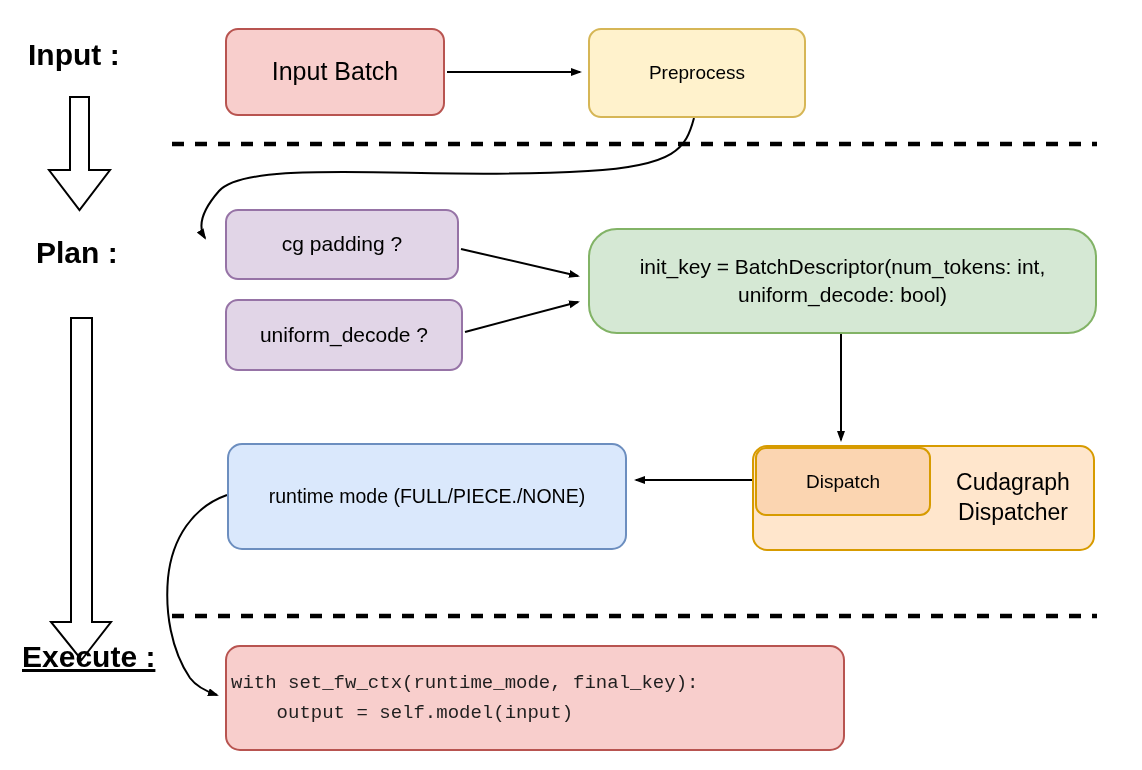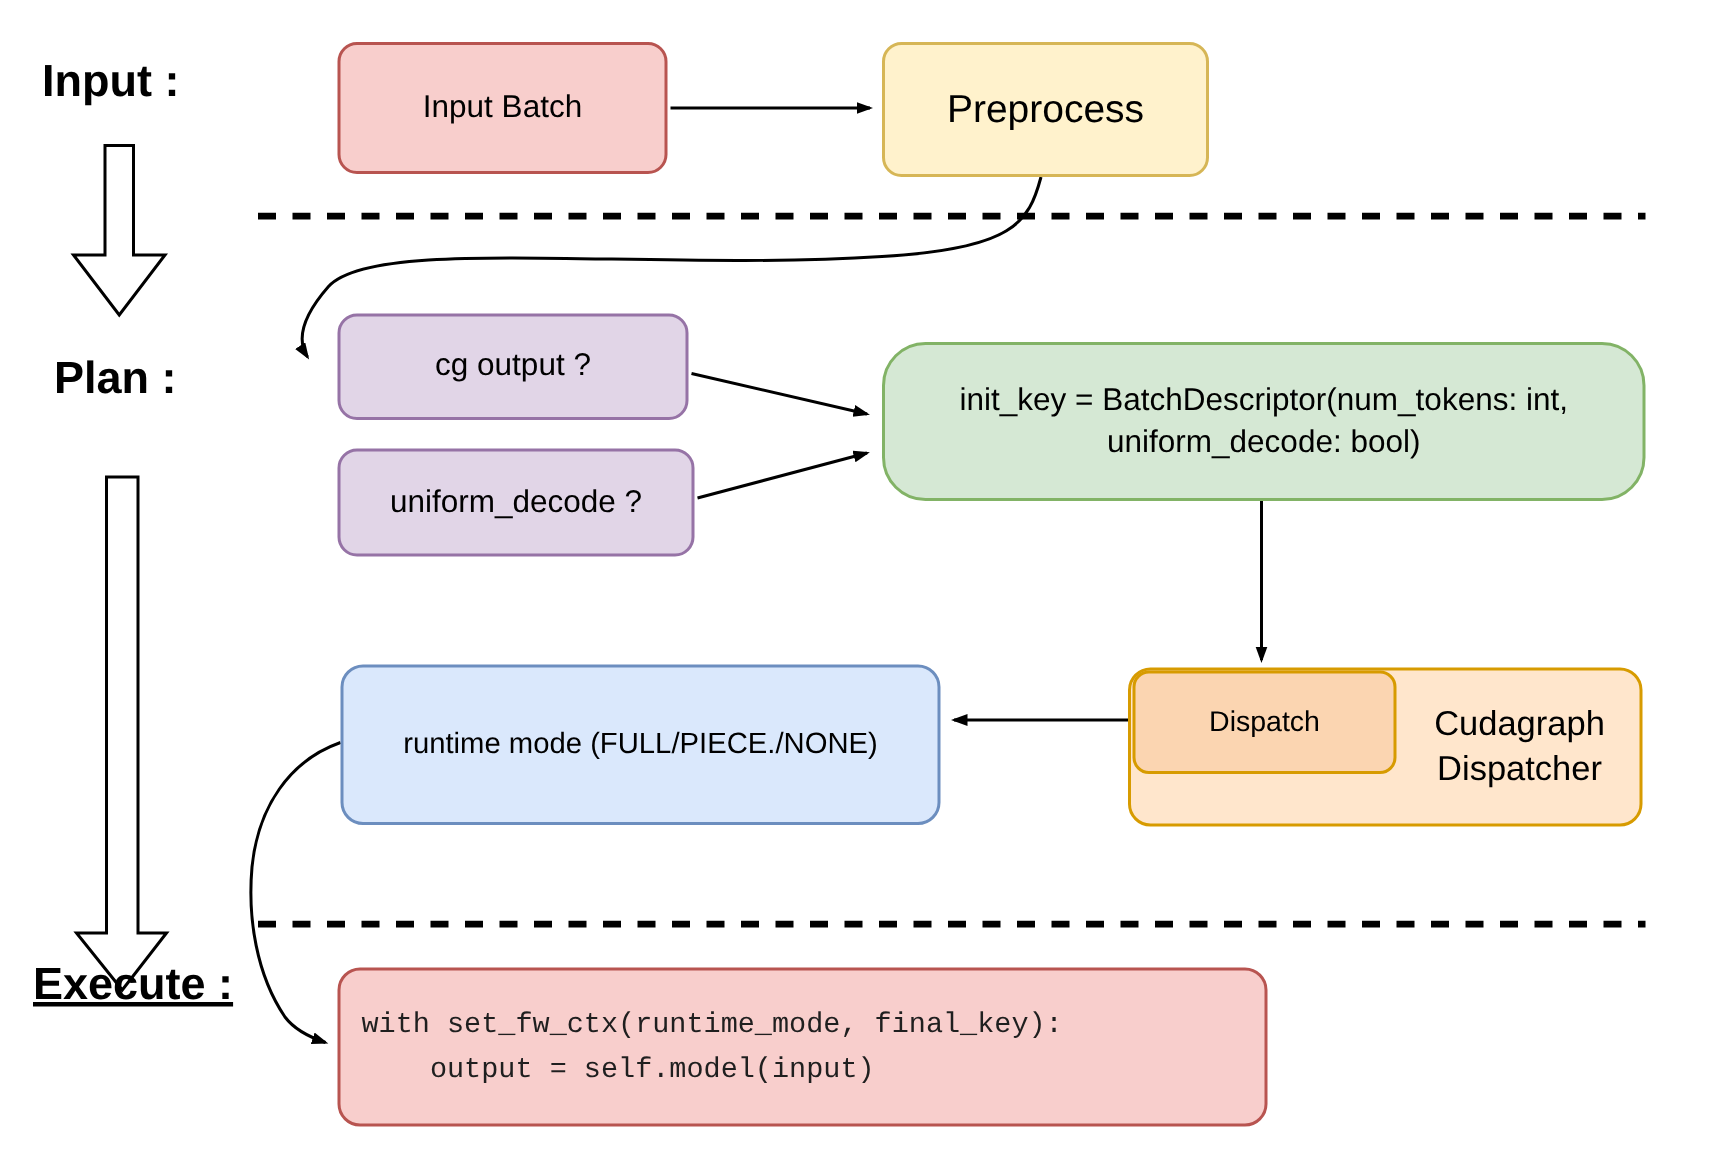--- a/index.html
+++ b/index.html
@@ -12,41 +12,41 @@
     position:absolute;font-weight:bold;font-size:30px;color:#000;
     white-space:nowrap;line-height:1;
   }
   .box{
     position:absolute;box-sizing:border-box;border:2px solid;
     display:flex;flex-direction:column;align-items:center;justify-content:center;
     text-align:center;line-height:1.35;
   }
   .box span{display:block;white-space:nowrap;}
   .node-input-batch{left:225px;top:28px;width:220px;height:88px;border-radius:13px;
-    background:#f8cecc;border-color:#b85450;font-size:21px;}
+    background:#f8cecc;border-color:#b85450;font-size:25px;}
   .node-preprocess{left:588px;top:28px;width:218px;height:90px;border-radius:13px;
-    background:#fff2cc;border-color:#d6b656;font-size:26px;}
+    background:#fff2cc;border-color:#d6b656;font-size:19px;}
   .node-cg-padding{left:225px;top:209px;width:234px;height:71px;border-radius:13px;
     background:#e1d5e7;border-color:#9673a6;font-size:21px;}
   .node-uniform-decode{left:225px;top:299px;width:238px;height:72px;border-radius:13px;
     background:#e1d5e7;border-color:#9673a6;font-size:21px;}
   .node-init-key{left:588px;top:228px;width:509px;height:106px;border-radius:29px;
     background:#d5e8d4;border-color:#82b366;font-size:21px;}
   .node-runtime{left:227px;top:443px;width:400px;height:107px;border-radius:15px;
     background:#dae8fc;border-color:#6c8ebf;font-size:19.5px;}
   .node-cudagraph{left:752px;top:445px;width:343px;height:106px;border-radius:15px;
     background:#ffe6cc;border-color:#d79b00;}
   .node-dispatch{left:755px;top:447px;width:176px;height:69px;border-radius:11px;
     background:#fbd5b1;border-color:#d79b00;font-size:19px;z-index:3;}
   .cudagraph-label{left:933px;top:455px;width:160px;height:86px;border:none;
     background:transparent;font-size:23px;line-height:1.3;z-index:3;}
   .node-code{left:225px;top:645px;width:620px;height:106px;border-radius:15px;
     background:#f8cecc;border-color:#b85450;align-items:flex-start;justify-content:center;
     font-family:"Liberation Mono","DejaVu Sans Mono",monospace;font-size:19px;
-    color:#1f1f1f;padding-left:14px;line-height:1.6;text-align:left;}
+    color:#1f1f1f;padding-left:4px;line-height:1.6;text-align:left;}
   .node-code span{white-space:pre;}
 </style>
 </head>
 <body>
 
 <div class="canvas">
 
   <svg class="layer" viewBox="0 0 1142 770">
     <defs>
       <marker id="arrow" markerUnits="userSpaceOnUse" markerWidth="14" markerHeight="12" refX="9" refY="4" orient="auto">
@@ -75,21 +75,21 @@
 
   <div class="box node-input-batch">
     <span>Input Batch</span>
   </div>
 
   <div class="box node-preprocess">
     <span>Preprocess</span>
   </div>
 
   <div class="box node-cg-padding">
-    <span>cg output ?</span>
+    <span>cg padding ?</span>
   </div>
 
   <div class="box node-uniform-decode">
     <span>uniform_decode ?</span>
   </div>
 
   <div class="box node-init-key">
     <span>init_key = BatchDescriptor(num_tokens: int,</span>
     <span>uniform_decode: bool)</span>
   </div>

